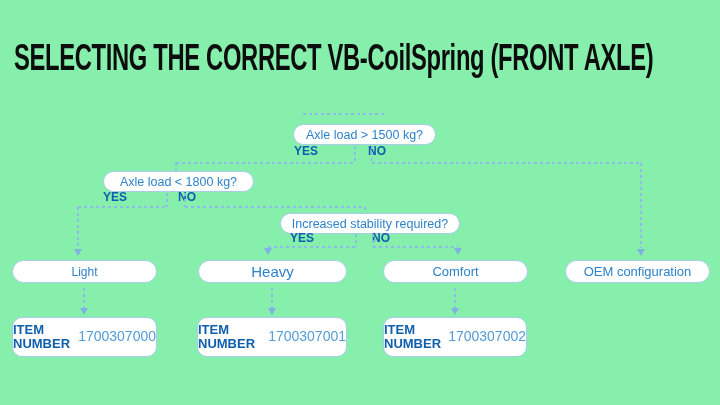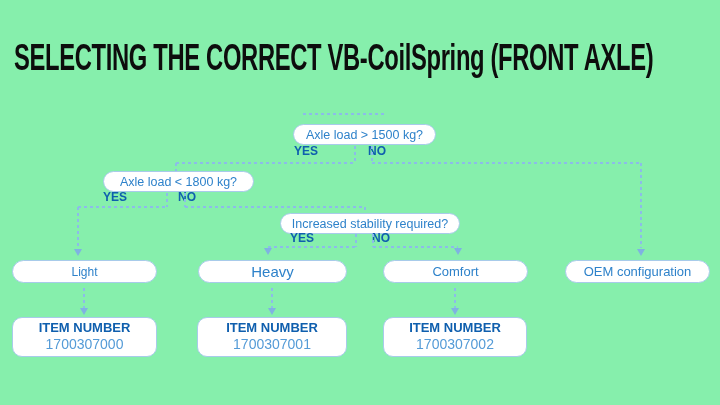--- a/index.html
+++ b/index.html
@@ -17,21 +17,21 @@
   .pill{
     box-sizing:border-box;
     border:1.5px solid #a8cbea;border-radius:999px;background:#ffffff;
     color:#2e82ca;font-size:12.5px;
     display:flex;align-items:center;justify-content:center;
     white-space:nowrap;text-align:center;
   }
   .card{
     box-sizing:border-box;
     border:1.5px solid #a8cbea;border-radius:10px;background:#ffffff;
-    display:flex;flex-direction:column;align-items:center;justify-content:center;
+    display:flex;align-items:center;justify-content:center;
     gap:2px;
   }
   .card .hd{color:#0f5fae;font-weight:700;font-size:13px;line-height:1.1;}
   .card .val{color:#549bd7;font-size:14px;line-height:1.1;}
   .yn{
     color:#0f5fae;font-weight:700;font-size:12px;line-height:1;
     white-space:nowrap;
   }
   .hline{height:2px;background:repeating-linear-gradient(90deg,#8cbce8 0 3px,transparent 3px 6px);}
   .vline{width:2px;background:repeating-linear-gradient(180deg,#8cbce8 0 3px,transparent 3px 6px);}

